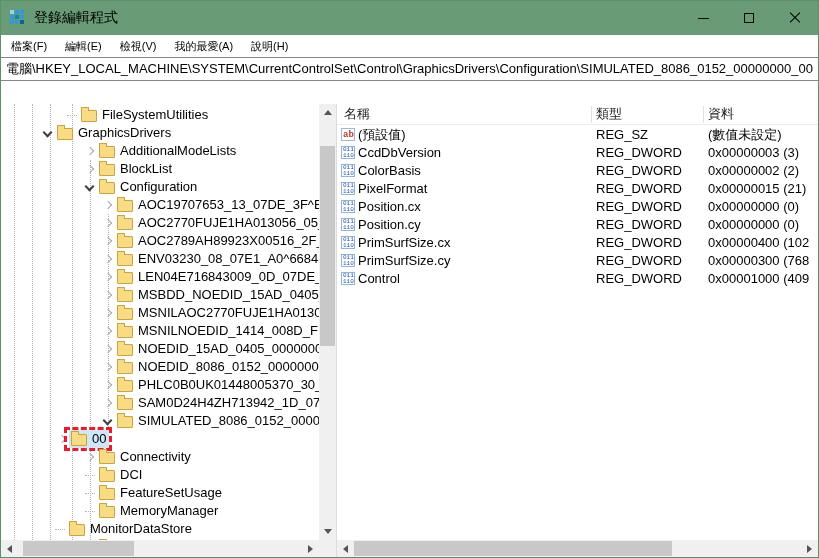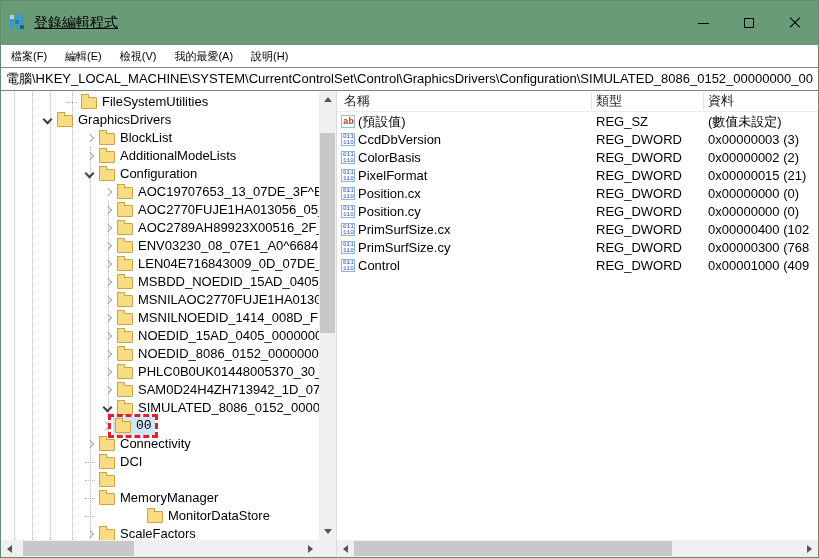--- a/index.html
+++ b/index.html
@@ -2,21 +2,21 @@
 <html><head>
 <meta charset="utf-8">
 <style>
   * { margin:0; padding:0; box-sizing:border-box; }
   html,body { width:819px; height:558px; overflow:hidden; }
   body { font-family:"Liberation Sans","DejaVu Sans",sans-serif; font-size:13px; color:#000; background:#fff; }
 
   .window { width:819px; height:558px; border:1px solid #5d8f6c; display:flex; flex-direction:column; background:#fff; }
 
   
-  .titlebar { height:44px; background:#699b76; display:flex; align-items:center; flex:none;text-decoration:underline; }
+  .titlebar { height:34px; background:#699b76; display:flex; align-items:center; flex:none; }
   .app-icon { width:16px; height:16px; margin:0 8px 0 9px; display:grid; grid-template-columns:repeat(3,4px); grid-template-rows:repeat(3,4px); gap:1px; }
   .app-icon i { background:#2f9bd8; }
   .app-icon i:nth-child(1){ background:#8fd6f2; }
   .app-icon i:nth-child(5){ background:#1d7db8; }
   .app-icon i:nth-child(9){ background:#16608f; }
   .title { font-size:14px; color:#000; }
   .win-buttons { margin-left:auto; display:flex; height:30px; }
   .winbtn { width:46px; height:30px; display:flex; align-items:center; justify-content:center; }
   .glyph-min { width:11px; height:1px; background:#000; }
   .glyph-max { width:10px; height:10px; border:1px solid #000; }
@@ -27,21 +27,21 @@
 
   
   .menubar { height:22px; background:#fff; display:flex; align-items:stretch; flex:none; padding-left:1px; }
   .menu-item { padding:0 9px; line-height:22px; font-size:11px; }
 
   
   .addressbar { height:24px; flex:none; }
   .addressbar input { width:100%; height:24px; border:1px solid #848789; border-left:none; border-right:none; padding:0 5px; font-family:"Liberation Sans","DejaVu Sans",sans-serif; font-size:13px; background:#fff; outline:none; }
 
   
-  .main { flex:1; display:flex; position:relative; background:#a21caf; min-height:0; }
+  .main { flex:1; display:flex; position:relative; background:#a21caf; min-height:0;margin-top:23px; }
 
   .tree-pane { width:336px; flex:none; position:relative; border-right:1px solid #dcdcdc; background:#fff; overflow:hidden; }
   .tree-viewport { position:absolute; left:0; top:0; right:17px; bottom:17px; overflow:hidden; }
   .guide { position:absolute; width:0; border-left:1px dotted #b4b4b4; }
 
   .trow { display:flex; align-items:center; height:18px; white-space:nowrap; position:relative; }
   .chev { width:14px; height:18px; flex:none; position:relative; }
   .chev.col::before { content:''; position:absolute; left:4px; top:6px; width:5px; height:5px; border-top:1px solid #a6a6a6; border-right:1px solid #a6a6a6; transform:rotate(45deg); }
   .chev.exp::before { content:''; position:absolute; left:3px; top:5px; width:5px; height:5px; border-top:2px solid #3f3f3f; border-right:2px solid #3f3f3f; transform:rotate(135deg); }
   .chev.stub::before { content:''; position:absolute; left:2px; top:9px; width:10px; border-top:1px dotted #b4b4b4; }
@@ -146,31 +146,31 @@
               <span class="chev exp"></span>
               <span class="selwrap">
                 <span class="folder"></span>
                 <span class="tlabel">GraphicsDrivers</span>
               </span>
             </div>
             <div class="trow" style="padding-left: 82px;">
               <span class="chev col"></span>
               <span class="selwrap">
                 <span class="folder"></span>
+                <span class="tlabel">AdditionalModeLists</span>
+              </span>
+            </div>
+            <div class="trow" style="padding-left: 82px;">
+              <span class="chev col"></span>
+              <span class="selwrap">
+                <span class="folder"></span>
                 <span class="tlabel">BlockList</span>
               </span>
             </div>
             <div class="trow" style="padding-left: 82px;">
-              <span class="chev col"></span>
-              <span class="selwrap">
-                <span class="folder"></span>
-                <span class="tlabel">AdditionalModeLists</span>
-              </span>
-            </div>
-            <div class="trow" style="padding-left: 82px;">
               <span class="chev exp"></span>
               <span class="selwrap">
                 <span class="folder"></span>
                 <span class="tlabel">Configuration</span>
               </span>
             </div>
             <div class="trow" style="padding-left: 100px;">
               <span class="chev col"></span>
               <span class="selwrap">
                 <span class="folder"></span>
@@ -254,21 +254,21 @@
                 <span class="tlabel">SAM0D24H4ZH713942_1D_07E0</span>
               </span>
             </div>
             <div class="trow" style="padding-left: 100px;">
               <span class="chev exp"></span>
               <span class="selwrap">
                 <span class="folder"></span>
                 <span class="tlabel">SIMULATED_8086_0152_000000</span>
               </span>
             </div>
-            <div class="trow" style="padding-left: 98px; font-family: Liberation Mono, monospace;">
+            <div class="trow" style="padding-left: 54px;">
               <span class="chev col"></span>
               <span class="selwrap selected">
                 <span class="folder"></span>
                 <span class="tlabel">00</span>
                 <span class="annbox"></span>
               </span>
             </div>
             <div class="trow" style="padding-left: 82px;">
               <span class="chev col"></span>
               <span class="selwrap">
@@ -280,30 +280,31 @@
               <span class="chev stub"></span>
               <span class="selwrap">
                 <span class="folder"></span>
                 <span class="tlabel">DCI</span>
               </span>
             </div>
             <div class="trow" style="padding-left: 82px;">
               <span class="chev stub"></span>
               <span class="selwrap">
                 <span class="folder"></span>
+                <span class="tlabel">FeatureSetUsage</span>
               </span>
             </div>
             <div class="trow" style="padding-left: 82px;">
               <span class="chev stub"></span>
               <span class="selwrap">
                 <span class="folder"></span>
                 <span class="tlabel">MemoryManager</span>
               </span>
             </div>
-            <div class="trow" style="padding-left: 82px; gap: 48px;">
+            <div class="trow" style="padding-left: 52px;">
               <span class="chev stub"></span>
               <span class="selwrap">
                 <span class="folder"></span>
                 <span class="tlabel">MonitorDataStore</span>
               </span>
             </div>
             <div class="trow" style="padding-left: 82px;">
               <span class="chev col"></span>
               <span class="selwrap">
                 <span class="folder"></span>

